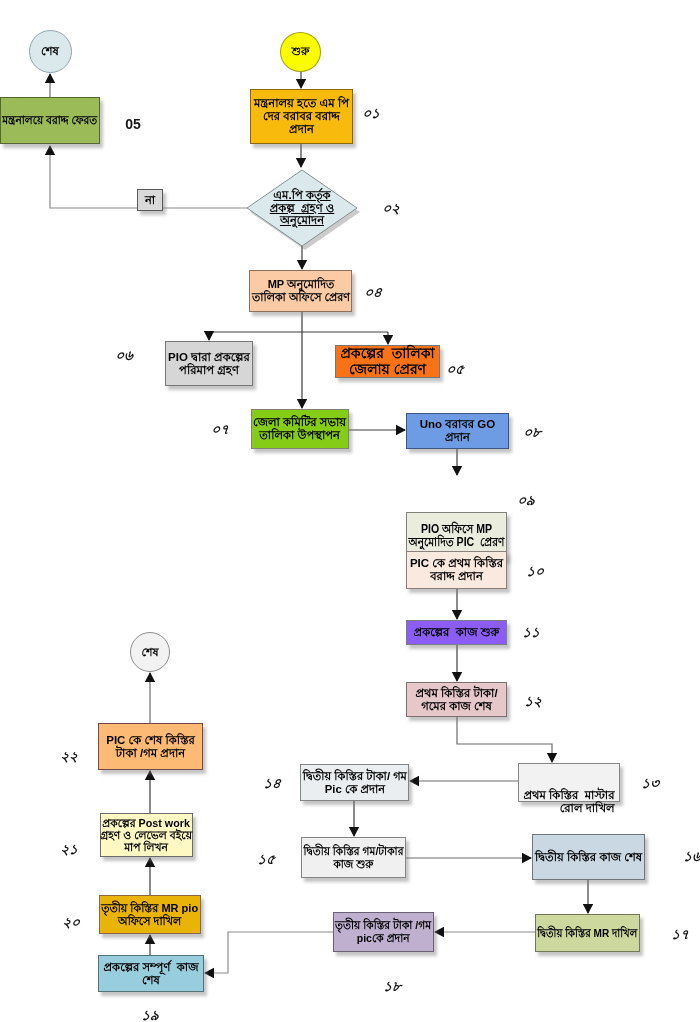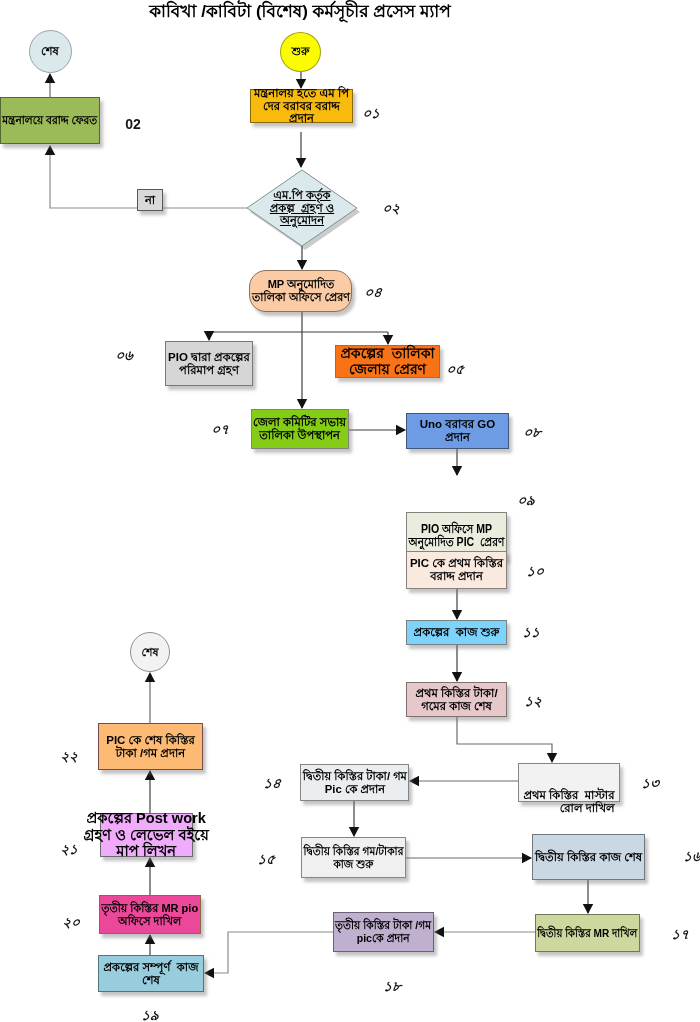--- a/index.html
+++ b/index.html
@@ -23,21 +23,20 @@
   .badge{
     position:absolute;color:#161616;font-weight:bold;white-space:nowrap;
     transform:translate(-50%,-50%);
   }
   .badge.italic{font-style:italic;transform:translate(-50%,-50%) skewX(-8deg);}
 </style>
 </head>
 <body>
 
 <div id="canvas">
-  <div id="title">কাবিখা /কাবিটা (বিশেষ) কর্মসূচীর প্রসেস ম্যাপ</div>
   <svg id="connector-layer" width="700" height="1022" viewBox="0 0 700 1022">
       <polyline points="301,72 301,88" fill="none" stroke="#3f3f3f" stroke-width="1.2"></polyline>
       <polygon points="301,89 295.8,79 306.2,79" fill="#111111"></polygon>
       <polyline points="301,132 301,167" fill="none" stroke="#3f3f3f" stroke-width="1.2"></polyline>
       <polygon points="301,168 295.8,158 306.2,158" fill="#111111"></polygon>
       <polyline points="302,246 302,269" fill="none" stroke="#3f3f3f" stroke-width="1.2"></polyline>
       <polygon points="302,270 296.8,260 307.2,260" fill="#111111"></polygon>
       <polyline points="247,208 50,208 50,146" fill="none" stroke="#8c8c8c" stroke-width="1.2"></polyline>
       <polygon points="50,145 44.8,155 55.2,155" fill="#111111"></polygon>
       <polyline points="50,97 50,74" fill="none" stroke="#6b6b6b" stroke-width="1.2"></polyline>
@@ -87,40 +86,40 @@
   <div id="nodes">
       <div class="node circle" style="left: 280px; top: 31.5px; width: 41px; height: 40px; background: rgb(252, 252, 0); border-color: rgb(162, 162, 21); font-size: 11px;">
         <span style="display: inline-block; width: max-content; white-space: pre; text-align: center;">শুরু</span>
       </div>
       <div class="node circle" style="left: 28.5px; top: 29.5px; width: 43px; height: 43px; background: rgb(219, 233, 237); border-color: rgb(144, 164, 172); font-size: 11.5px;">
         <span style="display: inline-block; width: max-content; white-space: pre; text-align: center;">শেষ</span>
       </div>
       <div class="node circle" style="left: 130px; top: 632px; width: 40px; height: 40px; background: rgb(242, 242, 242); border-color: rgb(143, 143, 143); font-size: 11px;">
         <span style="display: inline-block; width: max-content; white-space: pre; text-align: center;">শেষ</span>
       </div>
-      <div class="node rect" style="left: 250px; top: 89px; width: 103px; height: 34px; background: rgb(248, 186, 13); border-color: rgb(138, 103, 7); font-size: 11.5px;">
+      <div class="node rect" style="left: 250px; top: 89px; width: 103px; height: 55px; background: rgb(248, 186, 13); border-color: rgb(138, 103, 7); font-size: 11.5px;">
         <span style="display: inline-block; width: max-content; white-space: pre; text-align: center;">মন্ত্রনালয় হতে এম পি
 দের বরাবর বরাদ্দ
 প্রদান</span>
       </div>
       <div class="badge italic" style="left: 371px; top: 114px; font-size: 13.5px;">০১</div>
       <div class="node diamond" style="left: 247px; top: 170px; width: 110px; height: 76px; font-size: 11.5px; text-decoration: underline;">
         <span style="display: inline-block; width: max-content; white-space: pre; text-align: center;">এম.পি কর্তৃক
 প্রকল্প  গ্রহণ ও
 অনুমোদন</span>
       </div>
       <div class="badge italic" style="left: 391px; top: 209px; font-size: 13.5px;">০২</div>
       <div class="node rect" style="left: 137px; top: 189px; width: 26px; height: 22px; background: rgb(217, 217, 217); border-color: rgb(89, 89, 89); font-size: 11.5px;">
         <span style="display: inline-block; width: max-content; white-space: pre; text-align: center;">না</span>
       </div>
       <div class="node rect" style="left: 0px; top: 97px; width: 100px; height: 47px; background: rgb(155, 187, 89); border-color: rgb(86, 104, 50); font-size: 11.5px;">
         <span style="display: inline-block; width: max-content; white-space: pre; text-align: center; transform: scaleX(0.918); transform-origin: center center;">মন্ত্রনালয়ে বরাদ্দ ফেরত</span>
       </div>
-      <div class="badge" style="left: 133px; top: 124px; font-size: 14px;">02</div>
-      <div class="node rect" style="left: 249px; top: 270px; width: 103px; height: 42px; background: rgb(250, 203, 164); border-color: rgb(139, 113, 91); font-size: 11.5px; border-radius: 17px;">
+      <div class="badge" style="left: 133px; top: 124px; font-size: 14px;">05</div>
+      <div class="node rect" style="left: 249px; top: 270px; width: 103px; height: 42px; background: rgb(250, 203, 164); border-color: rgb(139, 113, 91); font-size: 11.5px;">
         <span style="display: inline-block; width: max-content; white-space: pre; text-align: center; transform: scaleX(0.961); transform-origin: center center;">MP অনুমোদিত
 তালিকা অফিসে প্রেরণ</span>
       </div>
       <div class="badge italic" style="left: 373px; top: 293px; font-size: 13.5px;">০৪</div>
       <div class="node rect" style="left: 165px; top: 341px; width: 88px; height: 45px; background: rgb(214, 214, 214); border-color: rgb(119, 119, 119); font-size: 11.5px;">
         <span style="display: inline-block; width: max-content; white-space: pre; text-align: center;">PIO দ্বারা প্রকল্পের
 পরিমাপ গ্রহণ</span>
       </div>
       <div class="badge italic" style="left: 124px; top: 356px; font-size: 13.5px;">০৬</div>
       <div class="node rect" style="left: 335px; top: 345px; width: 105px; height: 33px; background: #f97316; border-color: rgb(119, 119, 119); font-size: 14px;">
@@ -141,21 +140,21 @@
       <div class="node rect" style="left: 406px; top: 476px; width: 101px; height: 48px; background: rgb(234, 237, 222); border-color: rgb(130, 132, 123); font-size: 12px; margin-top: 36px;">
         <span style="display: inline-block; width: max-content; white-space: pre; text-align: center; transform: scaleX(0.881); transform-origin: center center;">PIO অফিসে MP
 অনুমোদিত PIC  প্রেরণ</span>
       </div>
       <div class="badge italic" style="left: 526px; top: 501px; font-size: 13.5px;">০৯</div>
       <div class="node rect" style="left: 406px; top: 551px; width: 101px; height: 38px; background: rgb(250, 233, 223); border-color: rgb(139, 129, 124); font-size: 11.5px;">
         <span style="display: inline-block; width: max-content; white-space: pre; text-align: center;">PIC কে প্রথম কিস্তির
 বরাদ্দ প্রদান</span>
       </div>
       <div class="badge italic" style="left: 535px; top: 572px; font-size: 13.5px;">১০</div>
-      <div class="node rect" style="left: 406px; top: 620px; width: 101px; height: 25px; background: #7dd3fc; border-color: rgb(120, 128, 131); font-size: 11.5px;">
+      <div class="node rect" style="left: 406px; top: 620px; width: 101px; height: 25px; background: #8b5cf6; border-color: rgb(120, 128, 131); font-size: 11.5px;">
         <span style="display: inline-block; width: max-content; white-space: pre; text-align: center;">প্রকল্পের  কাজ শুরু</span>
       </div>
       <div class="badge italic" style="left: 531px; top: 633px; font-size: 13.5px;">১১</div>
       <div class="node rect" style="left: 406px; top: 682px; width: 101px; height: 35px; background: rgb(230, 199, 202); border-color: rgb(128, 111, 112); font-size: 11.5px;">
         <span style="display: inline-block; width: max-content; white-space: pre; text-align: center;">প্রথম কিস্তির টাকা/
 গমের কাজ শেষ</span>
       </div>
       <div class="badge italic" style="left: 533px; top: 702px; font-size: 13.5px;">১২</div>
       <div class="node rect" style="left: 518px; top: 763px; width: 102px; height: 39px; background: rgb(242, 242, 242); border-color: rgb(134, 134, 134); font-size: 11.5px;">
         <span style="display: inline-block; width: max-content; white-space: pre; text-align: right; margin-top: 38px;">প্রথম কিস্তির  মাস্টার
@@ -183,26 +182,26 @@
       <div class="node rect" style="left: 333px; top: 912px; width: 101px; height: 40px; background: rgb(191, 176, 208); border-color: rgb(106, 98, 116); font-size: 11.5px;">
         <span style="display: inline-block; width: max-content; white-space: pre; text-align: center; transform: scaleX(0.921); transform-origin: center center;">তৃতীয় কিস্তির টাকা /গম
 picকে প্রদান</span>
       </div>
       <div class="badge italic" style="left: 392px; top: 987px; font-size: 13.5px;">১৮</div>
       <div class="node rect" style="left: 98px; top: 955px; width: 106px; height: 37px; background: rgb(151, 205, 220); border-color: rgb(84, 114, 122); font-size: 11.5px;">
         <span style="display: inline-block; width: max-content; white-space: pre; text-align: center;">প্রকল্পের সম্পূর্ণ  কাজ
 শেষ</span>
       </div>
       <div class="badge italic" style="left: 150px; top: 1016px; font-size: 13.5px;">১৯</div>
-      <div class="node rect" style="left: 99px; top: 895px; width: 102px; height: 39px; background: #ec4899; border-color: rgb(138, 103, 70); font-size: 11.5px;">
+      <div class="node rect" style="left: 99px; top: 895px; width: 102px; height: 39px; background: #eab308; border-color: rgb(138, 103, 70); font-size: 11.5px;">
         <span style="display: inline-block; width: max-content; white-space: pre; text-align: center; transform: scaleX(0.958); transform-origin: center center;">তৃতীয় কিস্তির MR pio
 অফিসে দাখিল</span>
       </div>
       <div class="badge italic" style="left: 71px; top: 923px; font-size: 13.5px;">২০</div>
-      <div class="node rect" style="left: 100px; top: 813px; width: 93px; height: 44px; background: #f0abfc; border-color: rgb(107, 107, 107); font-size: 15px;">
+      <div class="node rect" style="left: 100px; top: 813px; width: 93px; height: 44px; background: #fef9c3; border-color: rgb(107, 107, 107); font-size: 11px;">
         <span style="display: inline-block; width: max-content; white-space: pre; text-align: center; transform: scaleX(0.975); transform-origin: center center;">প্রকল্পের Post work
 গ্রহণ ও লেভেল বইয়ে
 মাপ লিখন</span>
       </div>
       <div class="badge italic" style="left: 69px; top: 850px; font-size: 13.5px;">২১</div>
       <div class="node rect" style="left: 98px; top: 723px; width: 105px; height: 47px; background: #fdba74; border-color: rgb(118, 74, 74); font-size: 11.5px;">
         <span style="display: inline-block; width: max-content; white-space: pre; text-align: center;">PIC কে শেষ কিস্তির
 টাকা /গম প্রদান</span>
       </div>
       <div class="badge italic" style="left: 69px; top: 757px; font-size: 13.5px;">২২</div>

